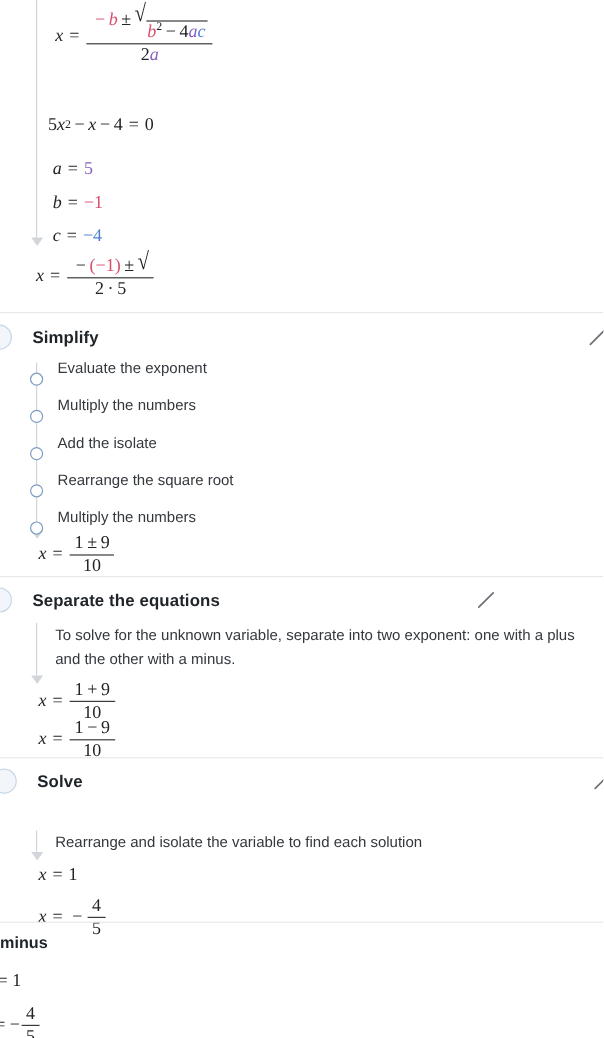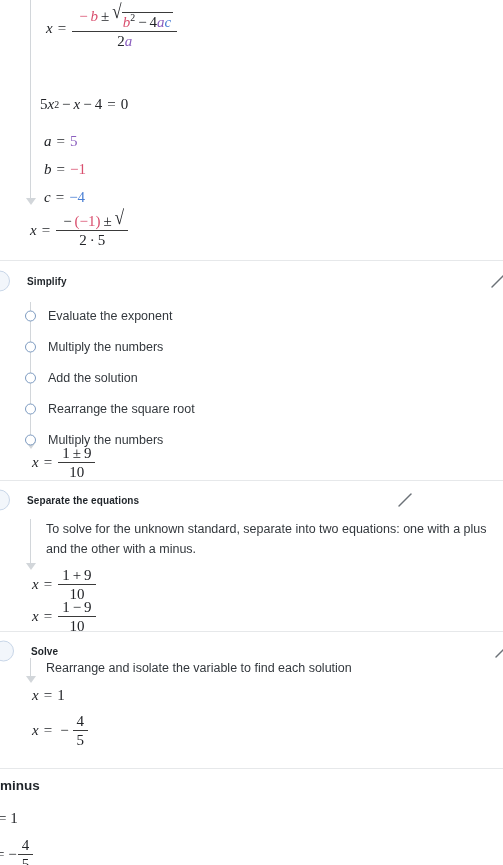--- a/index.html
+++ b/index.html
@@ -46,21 +46,21 @@
   .sqrt > .rad {
     font-style: normal;
     font-size: 17px;
     line-height: 1;
     transform: scaleY(1.18) translateY(-1px);
     transform-origin: bottom;
   }
   .sqrt > .rand {
     border-top: 1px solid #3a3a3a;
     padding: 1px 2px 0 1px;
-    margin-top: 5px;
+    margin-top: 10px;
   }
   sup { font-size: 0.66em; vertical-align: super; line-height: 0; font-style: normal; }
 
   
   .v-a { color: #8b5fbf; }
   .v-b { color: #d94f6e; }
   .v-c { color: #4a7fd4; }
 
   
   .divider {
@@ -78,21 +78,21 @@
     position: absolute;
     left: -11px;
     top: 50%;
     transform: translateY(-50%);
     width: 21px; height: 21px;
     border-radius: 50%;
     border: 1.5px solid #c8d6e8;
     background: #f2f6fb;
   }
   .sec-title {
-    font-size: 10px;
+    font-size: 14px;
     font-weight: bold;
     color: #1f2429;
     padding-left: 27px;
     letter-spacing: 0.1px;
   }
   .collapse-icon {
     position: absolute;
     right: -4px;
     top: 50%;
     transform: translateY(-50%);
@@ -115,21 +115,21 @@
     border-left: 5px solid transparent;
     border-right: 5px solid transparent;
     border-top: 7px solid #d2d6da;
   }
 
   
   .step {
     position: relative;
     height: 31px;
     display: flex;
-    align-items: center;
+    align-items: flex-start;
     padding-left: 48px;
     font-size: 12.5px;
     color: #33383d;
   }
   .step-dot {
     position: absolute;
     left: 25px;
     top: 50%;
     transform: translateY(-50%);
     width: 11px; height: 11px;
@@ -255,21 +255,21 @@
     <div class="step">
       <span class="step-dot"></span>
       <span>Evaluate the exponent</span>
     </div>
     <div class="step">
       <span class="step-dot"></span>
       <span>Multiply the numbers</span>
     </div>
     <div class="step">
       <span class="step-dot"></span>
-      <span>Add the solution</span>
+      <span>Add the isolate</span>
     </div>
     <div class="step">
       <span class="step-dot"></span>
       <span>Rearrange the square root</span>
     </div>
     <div class="step">
       <span class="step-dot"></span>
       <span>Multiply the numbers</span>
     </div>
 
@@ -299,21 +299,21 @@
           <path d="M3 15 L15 3" stroke="currentColor" stroke-width="1.4" fill="none" stroke-linecap="round"></path>
         </svg>
       </span>
     </div>
   </div>
 
   <div class="abs" style="left:0; top:519px; width:503px;">
     <div class="connector" style="left:30px; top:0; height:44px;"></div>
     <div class="arrowhead" style="left:26px; top:44px;"></div>
 
-    <div class="para" style="padding-left:46px; padding-right:6px;">To solve for the unknown standard, separate into two equations: one with a plus and the other with a minus.</div>
+    <div class="para" style="padding-left:46px; padding-right:6px;">To solve for the unknown variable, separate into two exponent: one with a plus and the other with a minus.</div>
 
     <div class="abs" style="left:32px; top:48px;">
       <span class="math">
         <span>x</span>
         <span class="eq">=</span>
         <span class="frac">
           <span class="top">
             <span class="num">1</span><span class="op">+</span><span class="num">9</span>
           </span>
           <span class="bar"></span>
@@ -344,21 +344,21 @@
       <span class="sec-bullet"></span>
       <span class="sec-title">Solve</span>
       <span class="collapse-icon">
         <svg viewBox="0 0 18 18" width="18" height="18" aria-hidden="true">
           <path d="M3 15 L15 3" stroke="currentColor" stroke-width="1.4" fill="none" stroke-linecap="round"></path>
         </svg>
       </span>
     </div>
   </div>
 
-  <div class="abs" style="left:0; top:658px; width:503px;">
+  <div class="abs" style="left:0; top:692px; width:503px;">
     <div class="connector" style="left:30px; top:0; height:18px;"></div>
     <div class="arrowhead" style="left:26px; top:18px;"></div>
 
     <div class="para" style="padding-left:46px;">Rearrange and isolate the variable to find each solution</div>
 
     <div class="abs" style="left:32px; top:28px;">
       <span class="math">
         <span>x</span>
         <span class="eq">=</span>
         <span class="num">1</span>

